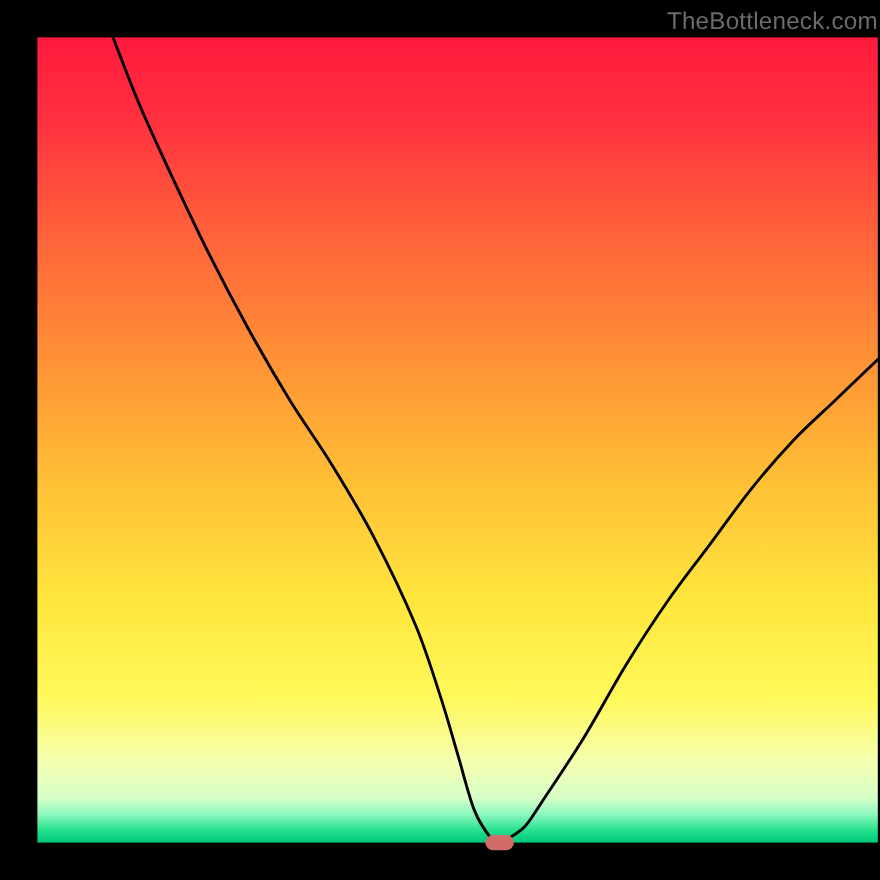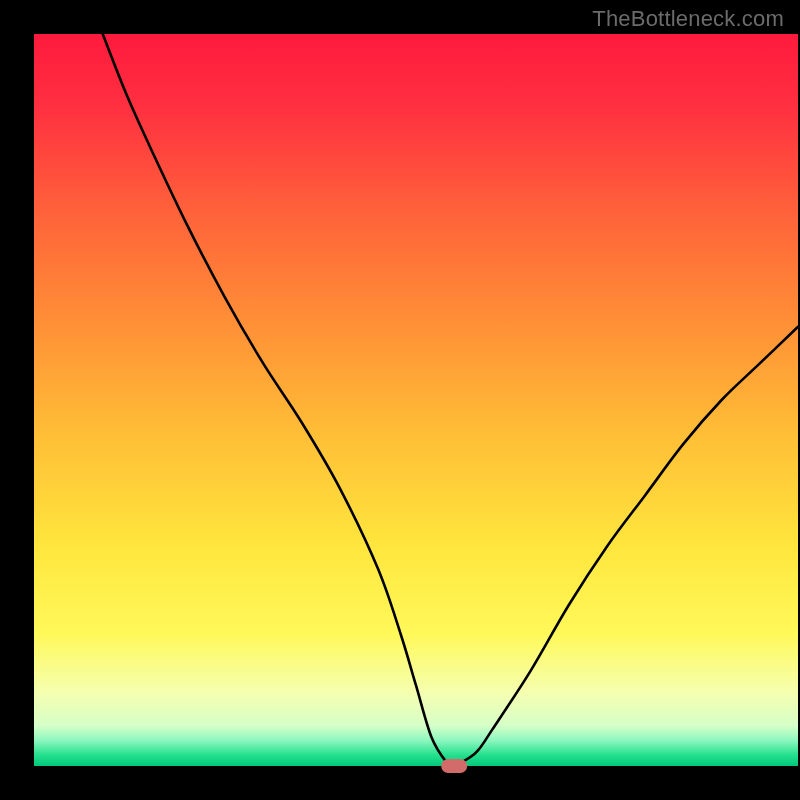--- a/index.html
+++ b/index.html
@@ -13,21 +13,21 @@
   }
   .frame {
     position: relative;
     width: 800px;
     height: 800px;
     background: #000;
   }
   .watermark {
     position: absolute;
     top: 6px;
-    right: 16px;
+    right: 2px;
     color: #6b6b6b;
     font-size: 22px;
     letter-spacing: 0.2px;
     font-weight: 400;
     user-select: none;
   }
   svg {
     position: absolute;
     top: 0;
     left: 0;

